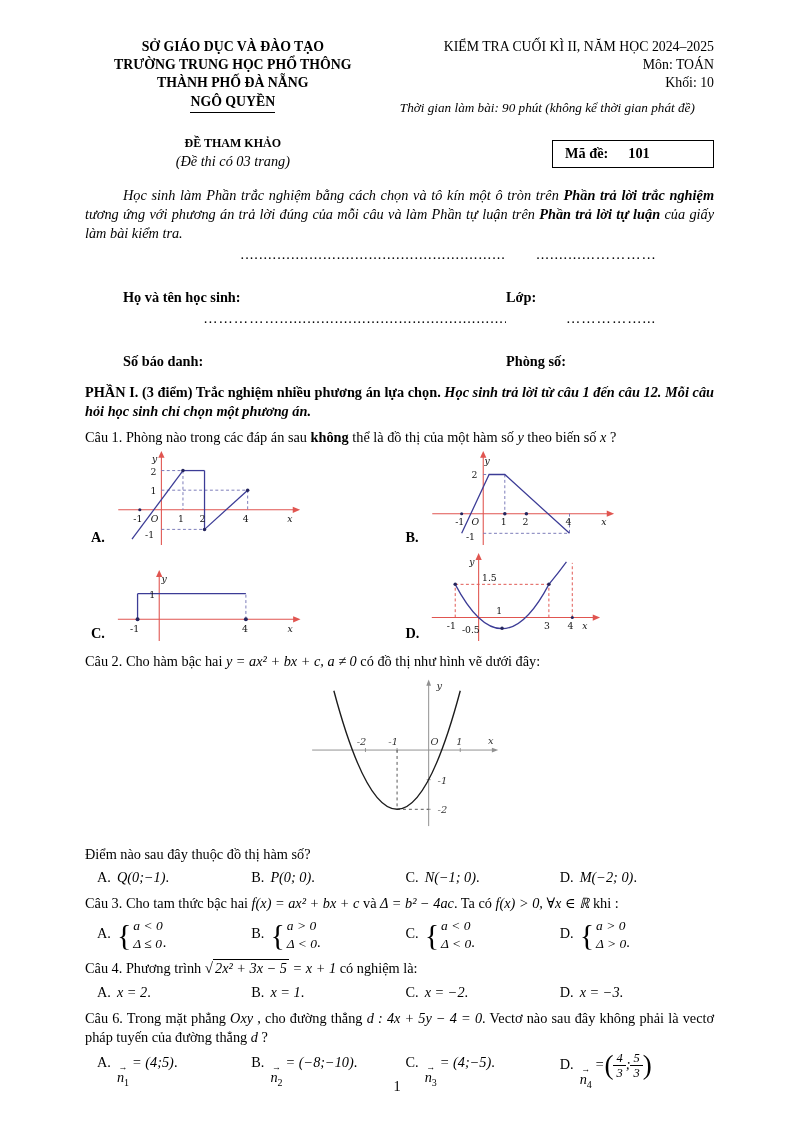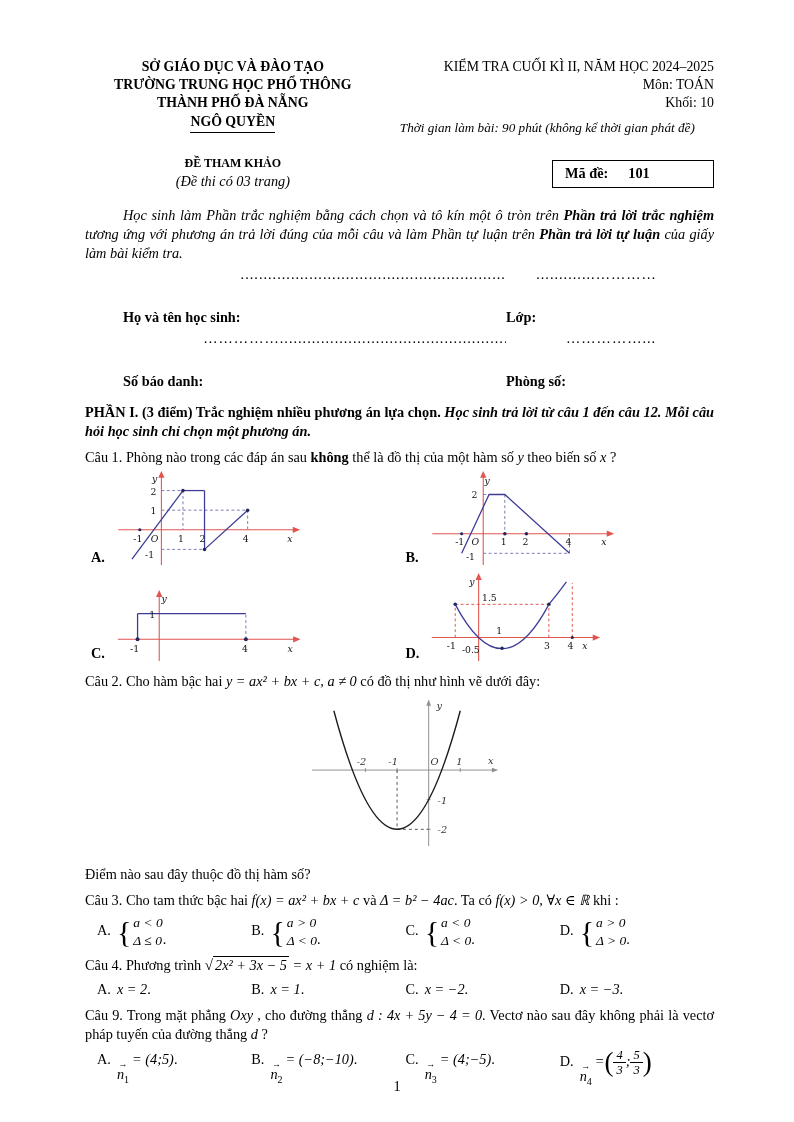--- a/index.html
+++ b/index.html
@@ -2,21 +2,21 @@
 <html><head>
 <meta charset="utf-8">
 <style>
   * { margin:0; padding:0; box-sizing:border-box; }
   html,body { background:#ffffff; }
   body {
     width:794px; min-height:1122px;
     font-family:"Liberation Serif","DejaVu Serif",serif;
     font-size:14.3px; line-height:1.33; color:#000;
   }
-  .page { position:relative; width:794px; min-height:1122px; padding:58px 80px 14px 85px; }
+  .page { position:relative; width:794px; min-height:1122px; padding:38px 80px 14px 85px; }
 
   
   .top { display:flex; }
   .hl { width:47%; text-align:center; font-weight:700; font-size:13.8px; line-height:1.32; }
   .hl .u { display:inline-block; border-bottom:1.3px solid #000; padding-bottom:1px; }
   .hr { width:53%; text-align:center; font-size:13.8px; line-height:1.32; }
   .hr .b { font-weight:400;text-align:right; }
   .hr .it { font-style:italic; font-size:13.2px; font-weight:400;margin-top:6px; }
 
   .exam-row { display:flex; margin-top:20px; }
@@ -313,20 +313,26 @@
         <text class="gl2" x="96" y="71" text-anchor="middle">-1</text>
         <text class="gl2" x="138" y="71" text-anchor="middle">O</text>
         <text class="gl2" x="163" y="71" text-anchor="middle">1</text>
         <text class="gl2" x="141" y="110">-1</text>
         <text class="gl2" x="141" y="140">-2</text>
       </g>
     </svg>
   </div>
 
   <p class="q">Điểm nào sau đây thuộc đồ thị hàm số?</p>
+  <div class="opts">
+    <span class="opt"><b class="ql">A.</b><span class="mi">Q(0;−1)</span><span>.</span></span>
+    <span class="opt"><b class="ql">B.</b><span class="mi">P(0; 0)</span><span>.</span></span>
+    <span class="opt"><b class="ql">C.</b><span class="mi">N(−1; 0)</span><span>.</span></span>
+    <span class="opt"><b class="ql">D.</b><span class="mi">M(−2; 0)</span><span>.</span></span>
+  </div>
 
   <p class="q"><span class="ql">Câu 3.</span><span> Cho tam thức bậc hai </span><span class="mi">f(x) = ax² + bx + c</span><span> và </span><span class="mi">Δ = b² − 4ac</span><span>. Ta có </span><span class="mi">f(x) &gt; 0, ∀x ∈ ℝ</span><span> khi :</span></p>
   <div class="opts">
     <span class="opt"><b class="ql">A.</b><span class="cases">
           <span class="brace">{</span>
           <span class="clines"><span>a &lt; 0</span><br><span>Δ ≤ 0</span></span>
           <span class="cdot">.</span>
         </span></span>
     <span class="opt"><b class="ql">B.</b><span class="cases">
           <span class="brace">{</span>
@@ -346,21 +352,21 @@
   </div>
 
   <p class="q"><span class="ql">Câu 4.</span><span> Phương trình </span><span class="sqrt"><span class="sg">√</span><span class="rad mi">2x² + 3x − 5</span></span><span class="mi"> = x + 1</span><span> có nghiệm là:</span></p>
   <div class="opts">
     <span class="opt"><b class="ql">A.</b><span class="mi">x = 2</span><span>.</span></span>
     <span class="opt"><b class="ql">B.</b><span class="mi">x = 1</span><span>.</span></span>
     <span class="opt"><b class="ql">C.</b><span class="mi">x = −2</span><span>.</span></span>
     <span class="opt"><b class="ql">D.</b><span class="mi">x = −3</span><span>.</span></span>
   </div>
 
-  <p class="q"><span class="ql">Câu 9.</span><span> Trong mặt phẳng </span><span class="mi">Oxy</span><span> , cho đường thẳng </span><span class="mi">d : 4x + 5y − 4 = 0</span><span>. Vectơ nào sau đây không phải là vectơ pháp tuyến của đường thẳng </span><span class="mi">d</span><span> ?</span></p>
+  <p class="q"><span class="ql">Câu 6.</span><span> Trong mặt phẳng </span><span class="mi">Oxy</span><span> , cho đường thẳng </span><span class="mi">d : 4x + 5y − 4 = 0</span><span>. Vectơ nào sau đây không phải là vectơ pháp tuyến của đường thẳng </span><span class="mi">d</span><span> ?</span></p>
   <div class="opts">
     <span class="opt"><b class="ql">A.</b><span class="vec">
           <span class="arr">→</span>
           <span class="bse"><span>n</span><sub>1</sub></span>
         </span><span class="mi">= (4;5)</span><span>.</span></span>
     <span class="opt"><b class="ql">B.</b><span class="vec">
           <span class="arr">→</span>
           <span class="bse"><span>n</span><sub>2</sub></span>
         </span><span class="mi">= (−8;−10)</span><span>.</span></span>
     <span class="opt"><b class="ql">C.</b><span class="vec">

